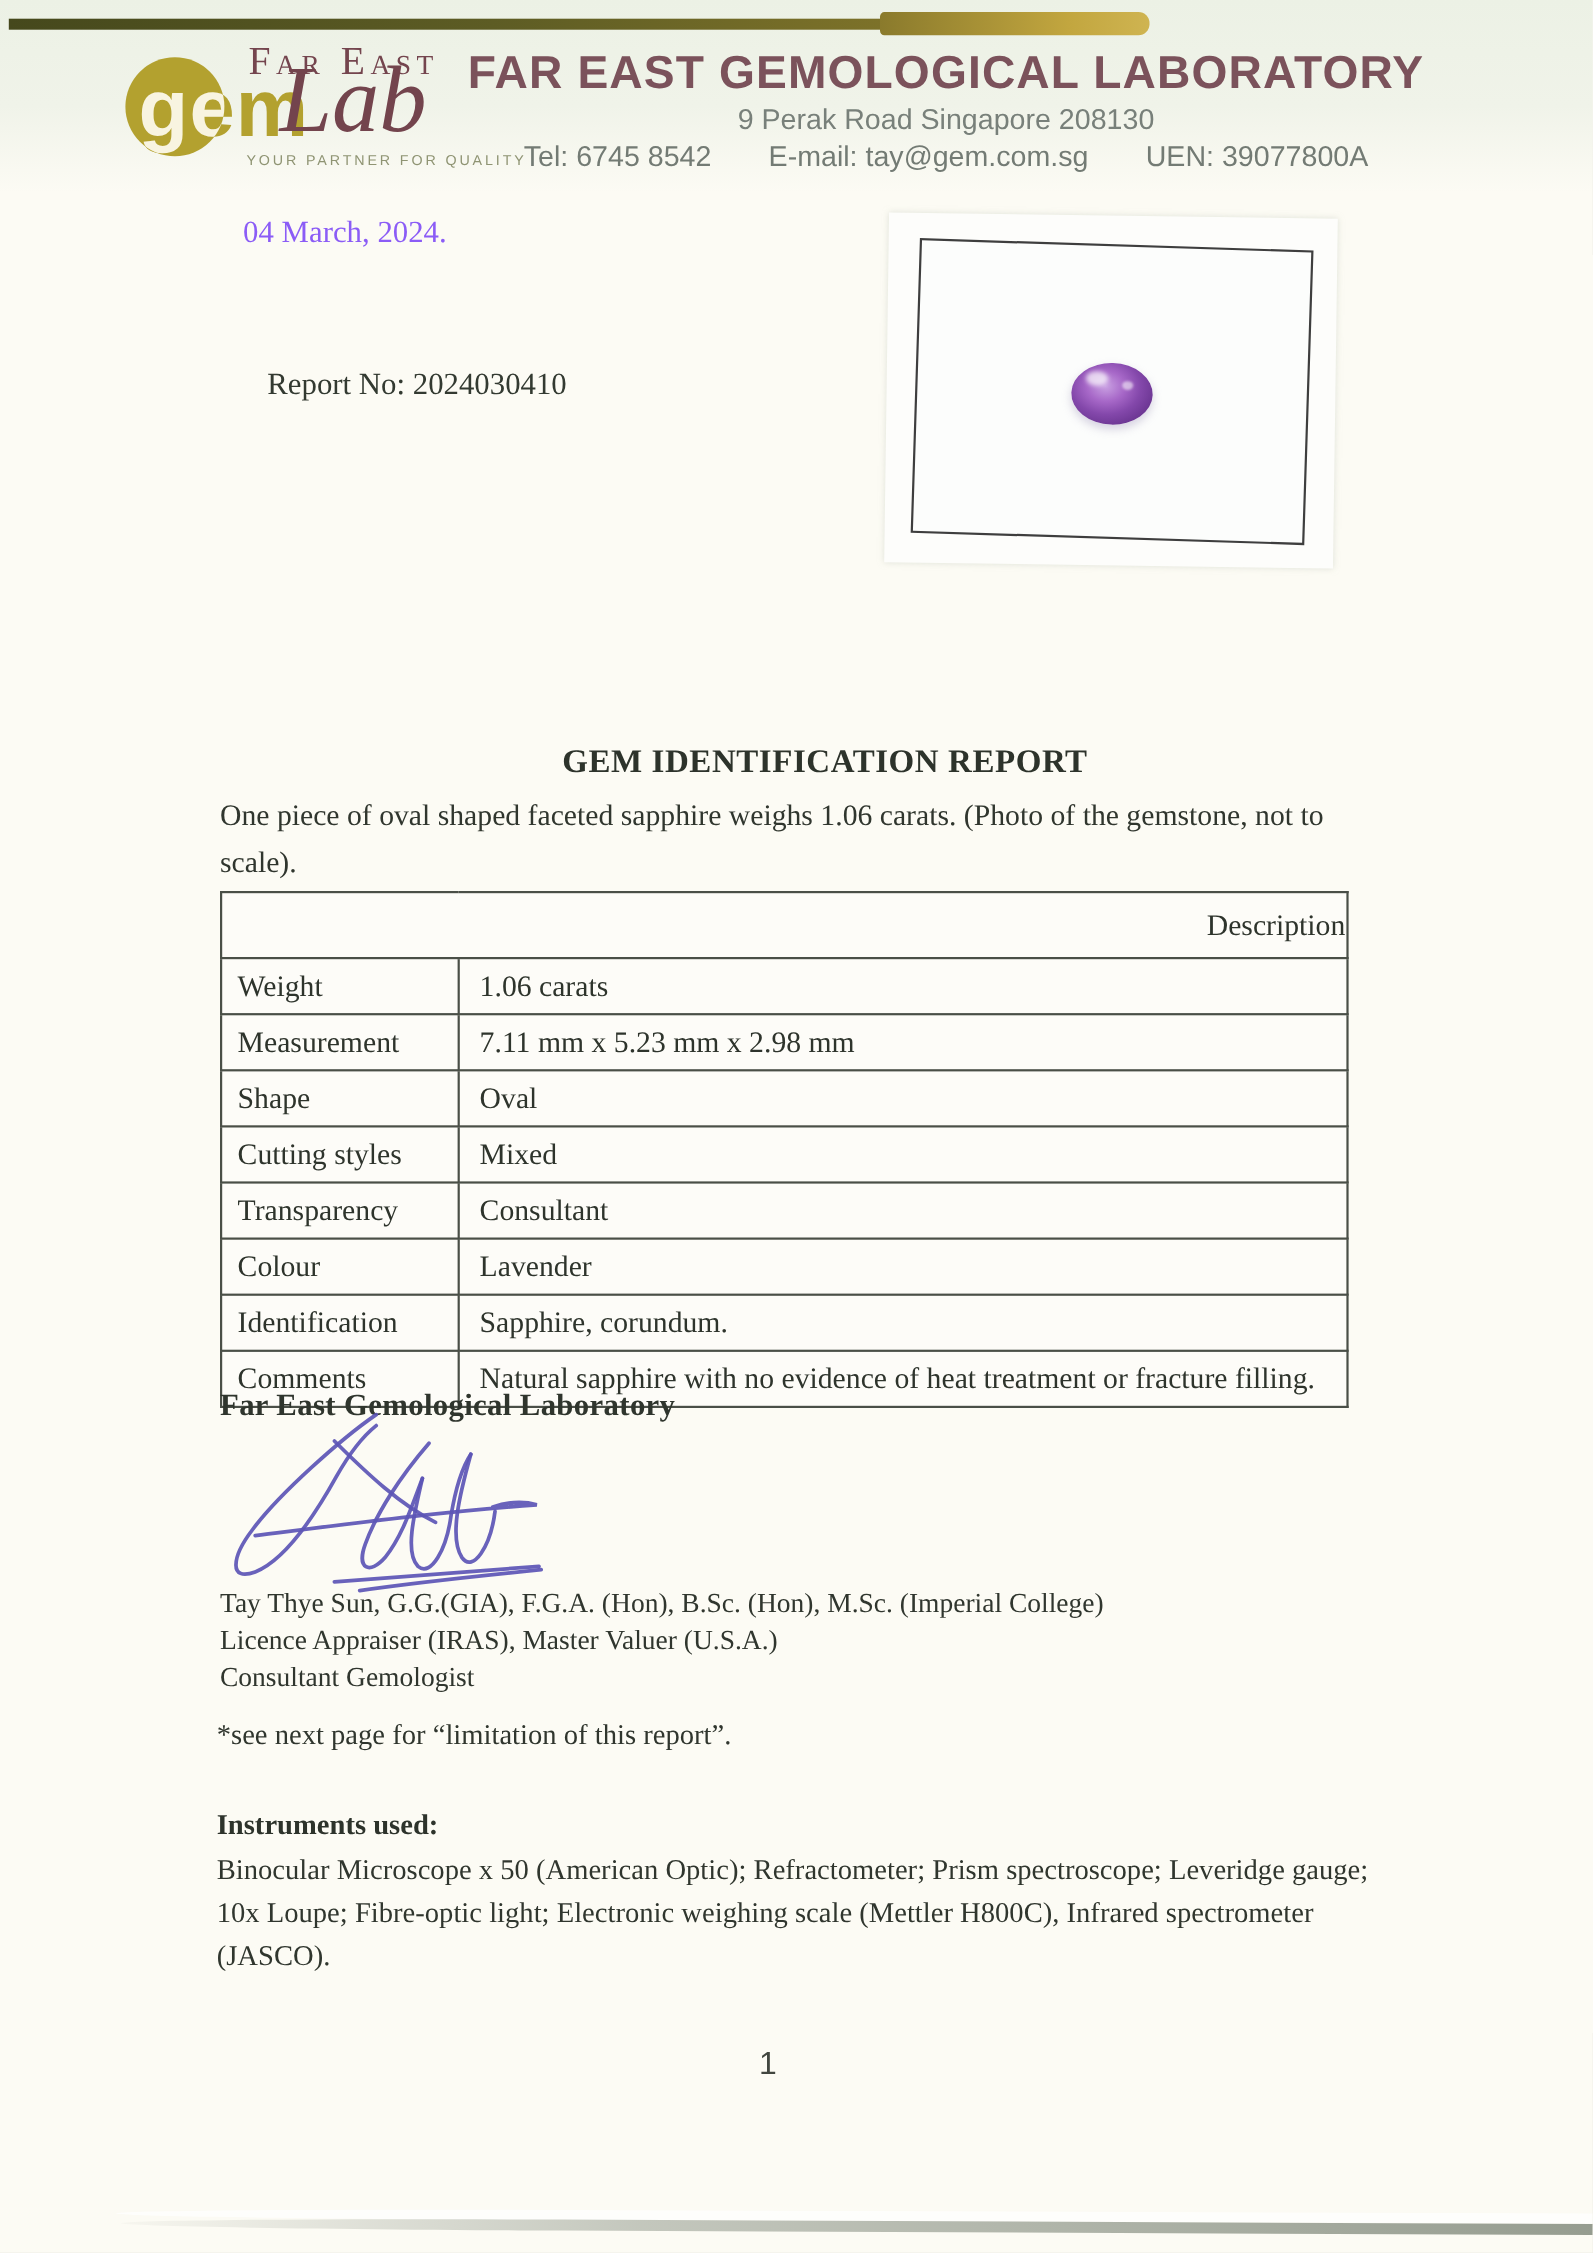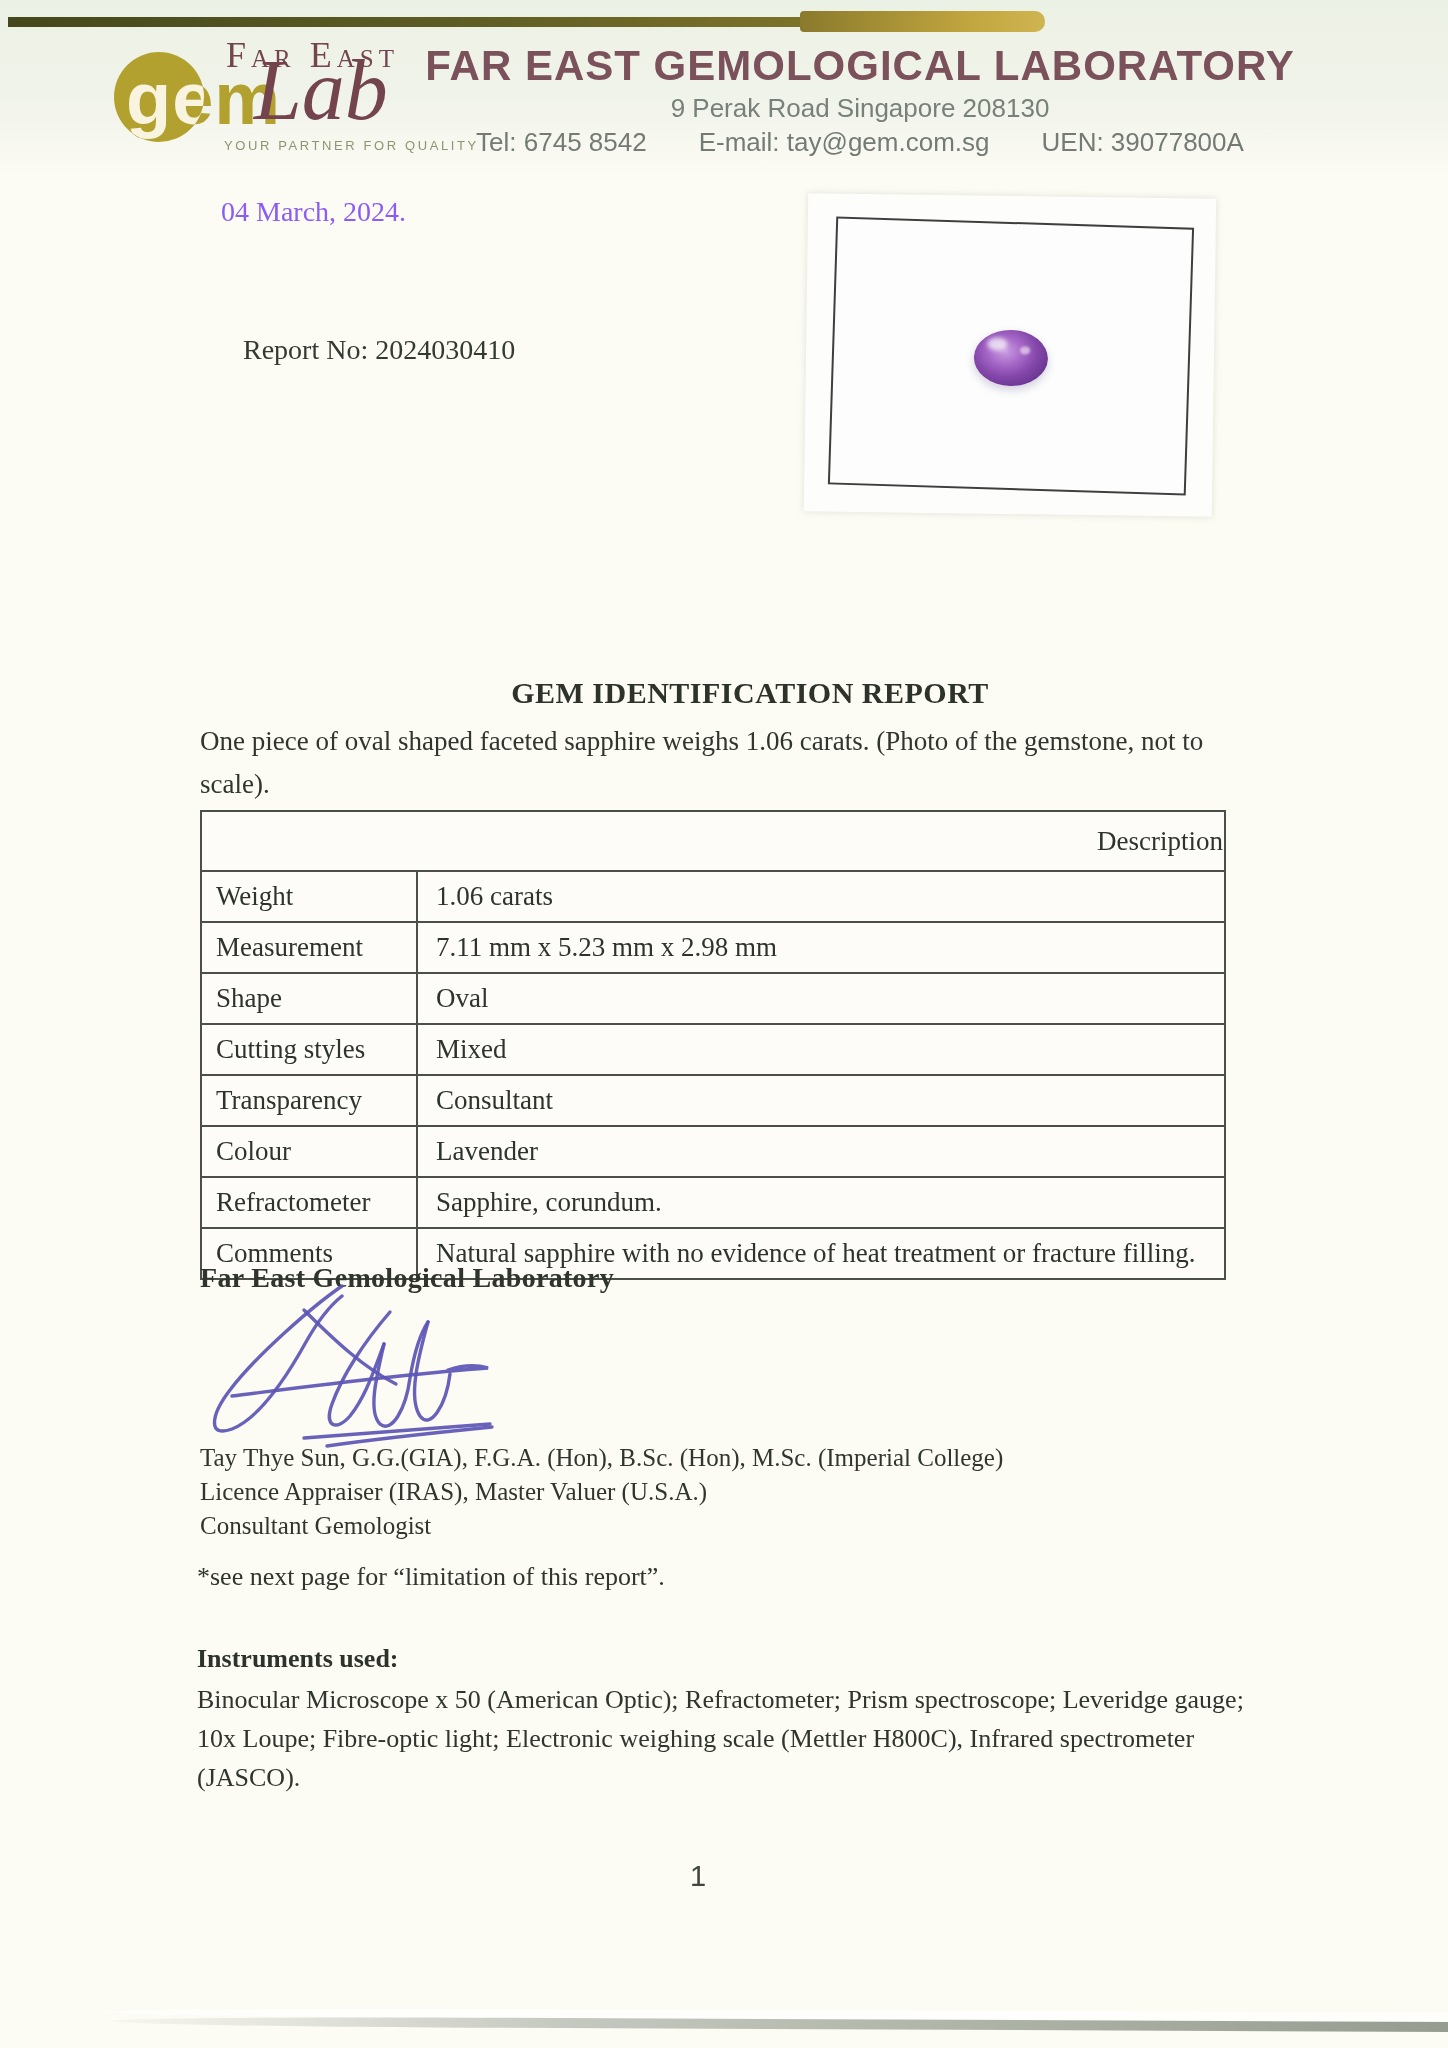--- a/index.html
+++ b/index.html
@@ -164,21 +164,21 @@
     </tr>
     <tr>
       <td class="lbl">Transparency</td>
       <td class="val">Consultant</td>
     </tr>
     <tr>
       <td class="lbl">Colour</td>
       <td class="val">Lavender</td>
     </tr>
     <tr>
-      <td class="lbl">Refractometer</td>
+      <td class="lbl">Identification</td>
       <td class="val">Sapphire, corundum.</td>
     </tr>
     <tr>
       <td class="lbl">Comments</td>
       <td class="val">Natural sapphire with no evidence of heat treatment or fracture filling.</td>
     </tr>
   </tbody>
     </table>
 
   <div class="sig-lab">Far East Gemological Laboratory</div>

